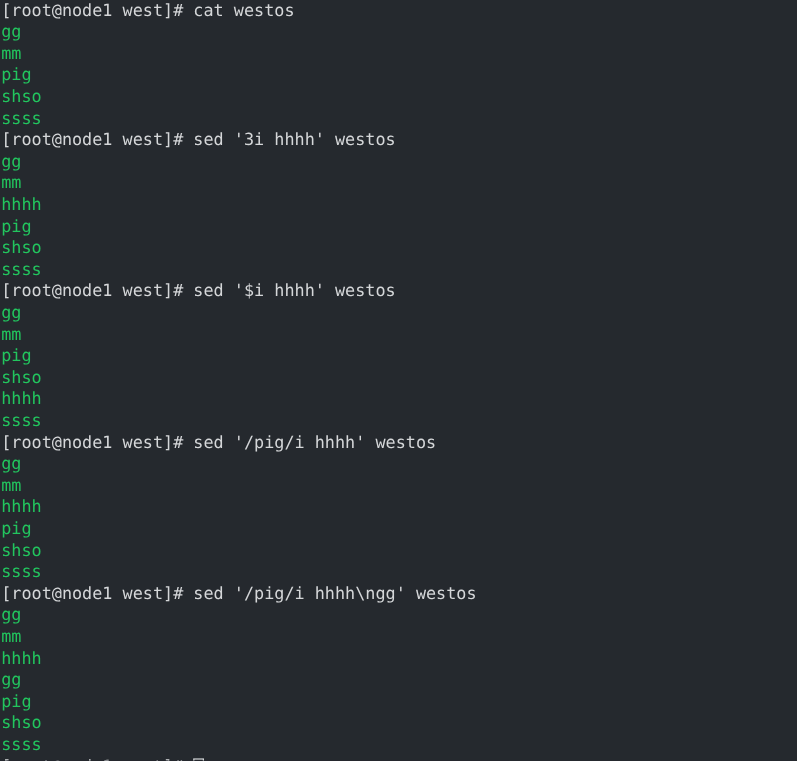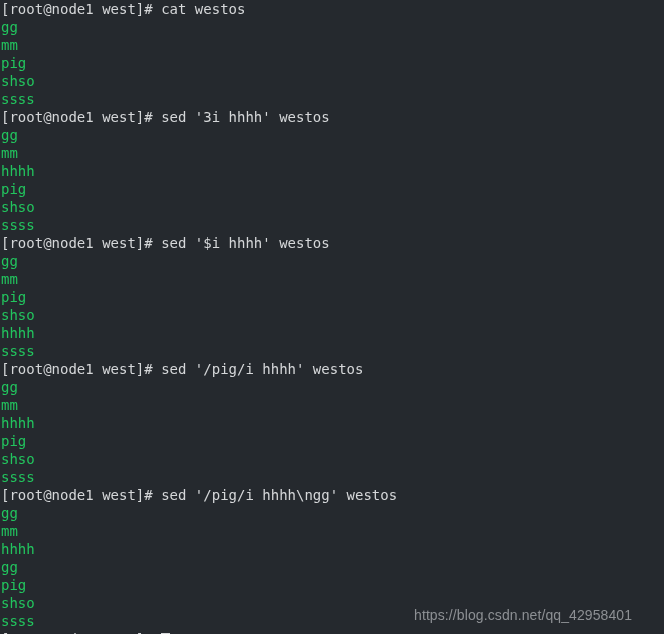--- a/index.html
+++ b/index.html
@@ -63,14 +63,13 @@
     color: #8d9094;
     white-space: pre;
     letter-spacing: 0.1px;
   }
 </style>
 </head>
 <body>
 
 <div id="terminal">
   <div id="screen"><div class="line prompt-line">[root@node1 west]# cat westos</div><div class="line output-line">gg</div><div class="line output-line">mm</div><div class="line output-line">pig</div><div class="line output-line">shso</div><div class="line output-line">ssss</div><div class="line prompt-line">[root@node1 west]# sed '3i hhhh' westos</div><div class="line output-line">gg</div><div class="line output-line">mm</div><div class="line output-line">hhhh</div><div class="line output-line">pig</div><div class="line output-line">shso</div><div class="line output-line">ssss</div><div class="line prompt-line">[root@node1 west]# sed '$i hhhh' westos</div><div class="line output-line">gg</div><div class="line output-line">mm</div><div class="line output-line">pig</div><div class="line output-line">shso</div><div class="line output-line">hhhh</div><div class="line output-line">ssss</div><div class="line prompt-line">[root@node1 west]# sed '/pig/i hhhh' westos</div><div class="line output-line">gg</div><div class="line output-line">mm</div><div class="line output-line">hhhh</div><div class="line output-line">pig</div><div class="line output-line">shso</div><div class="line output-line">ssss</div><div class="line prompt-line">[root@node1 west]# sed '/pig/i hhhh\ngg' westos</div><div class="line output-line">gg</div><div class="line output-line">mm</div><div class="line output-line">hhhh</div><div class="line output-line">gg</div><div class="line output-line">pig</div><div class="line output-line">shso</div><div class="line output-line">ssss</div><div class="cursor-line"><span>[root@node1 west]# </span><span class="cursor-block"></span></div></div>
-  <div id="watermark">https://blog.csdn.net/qq_42958401</div>
 </div>
 
 </body></html>

